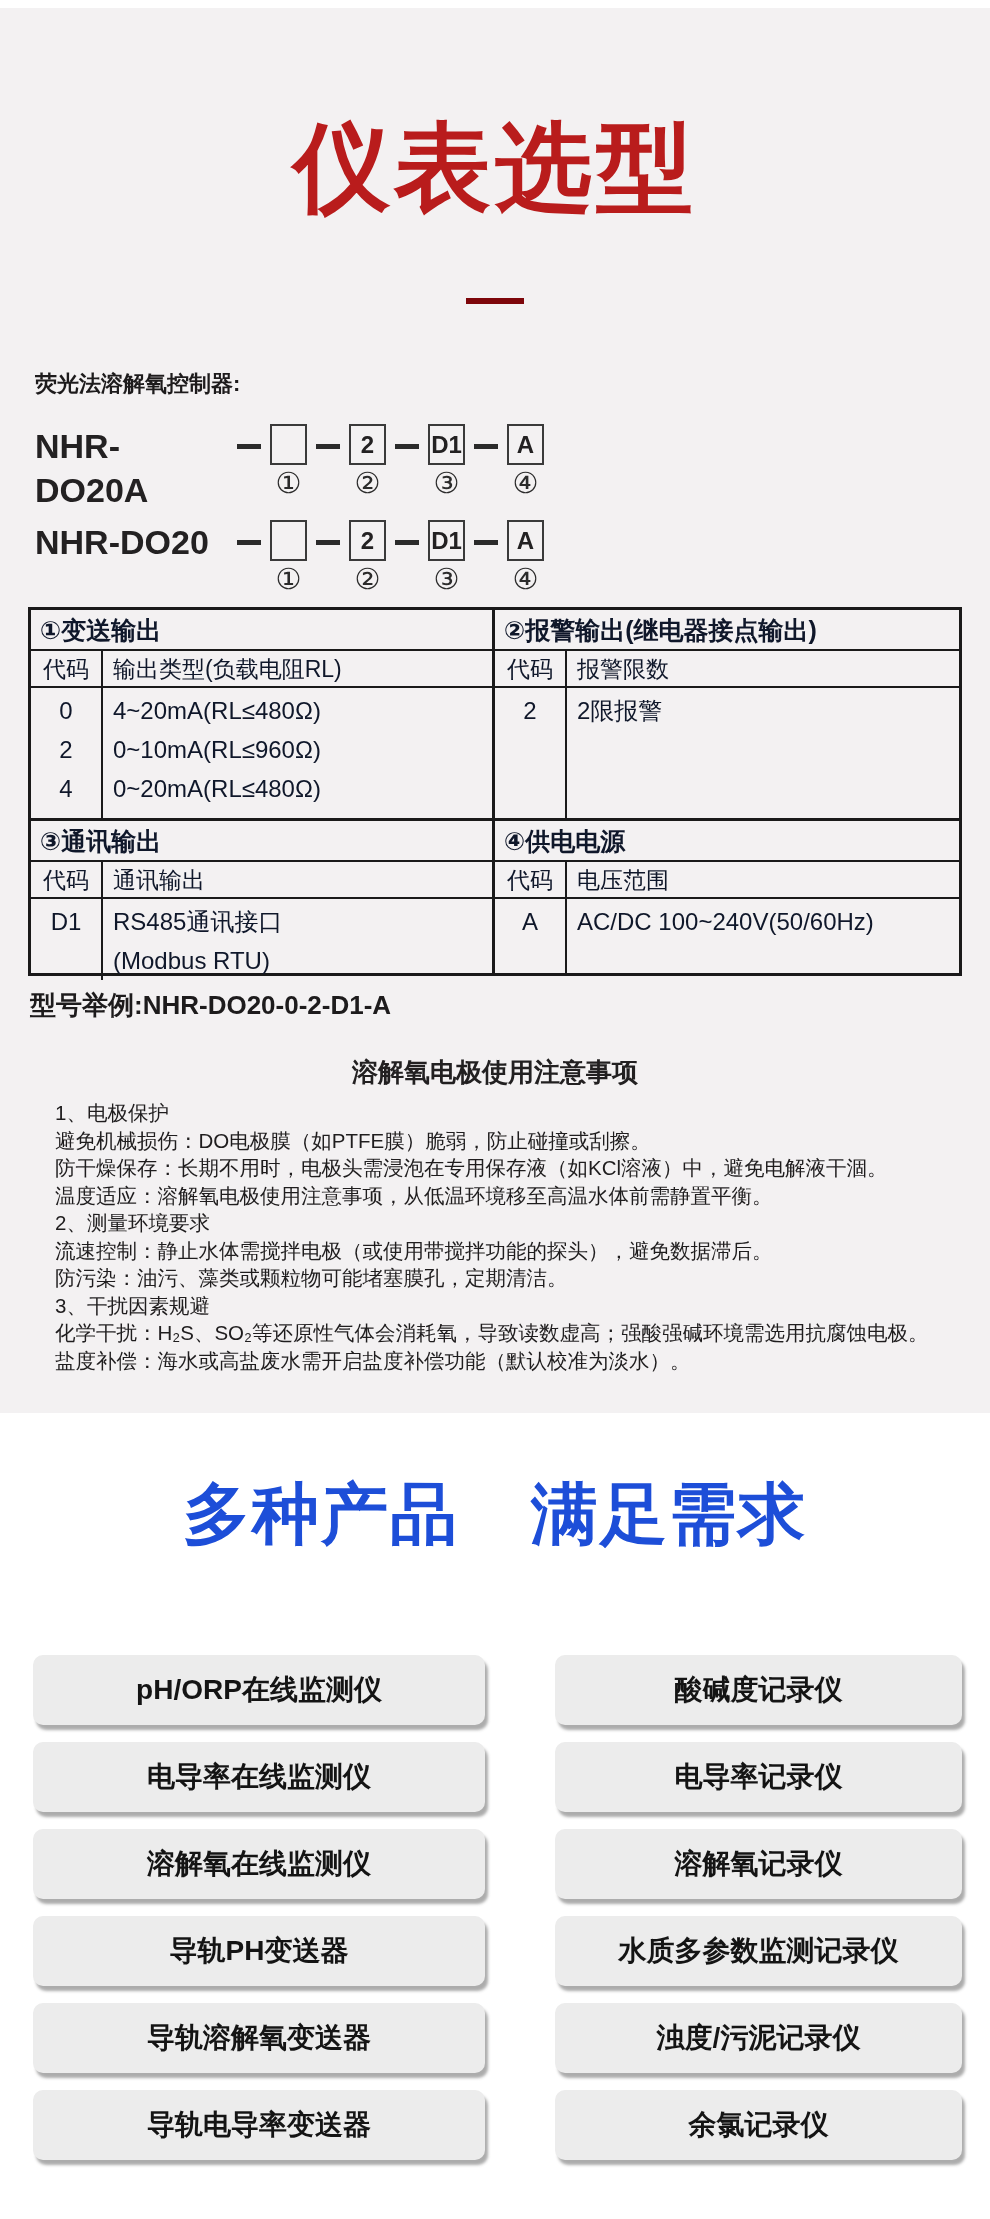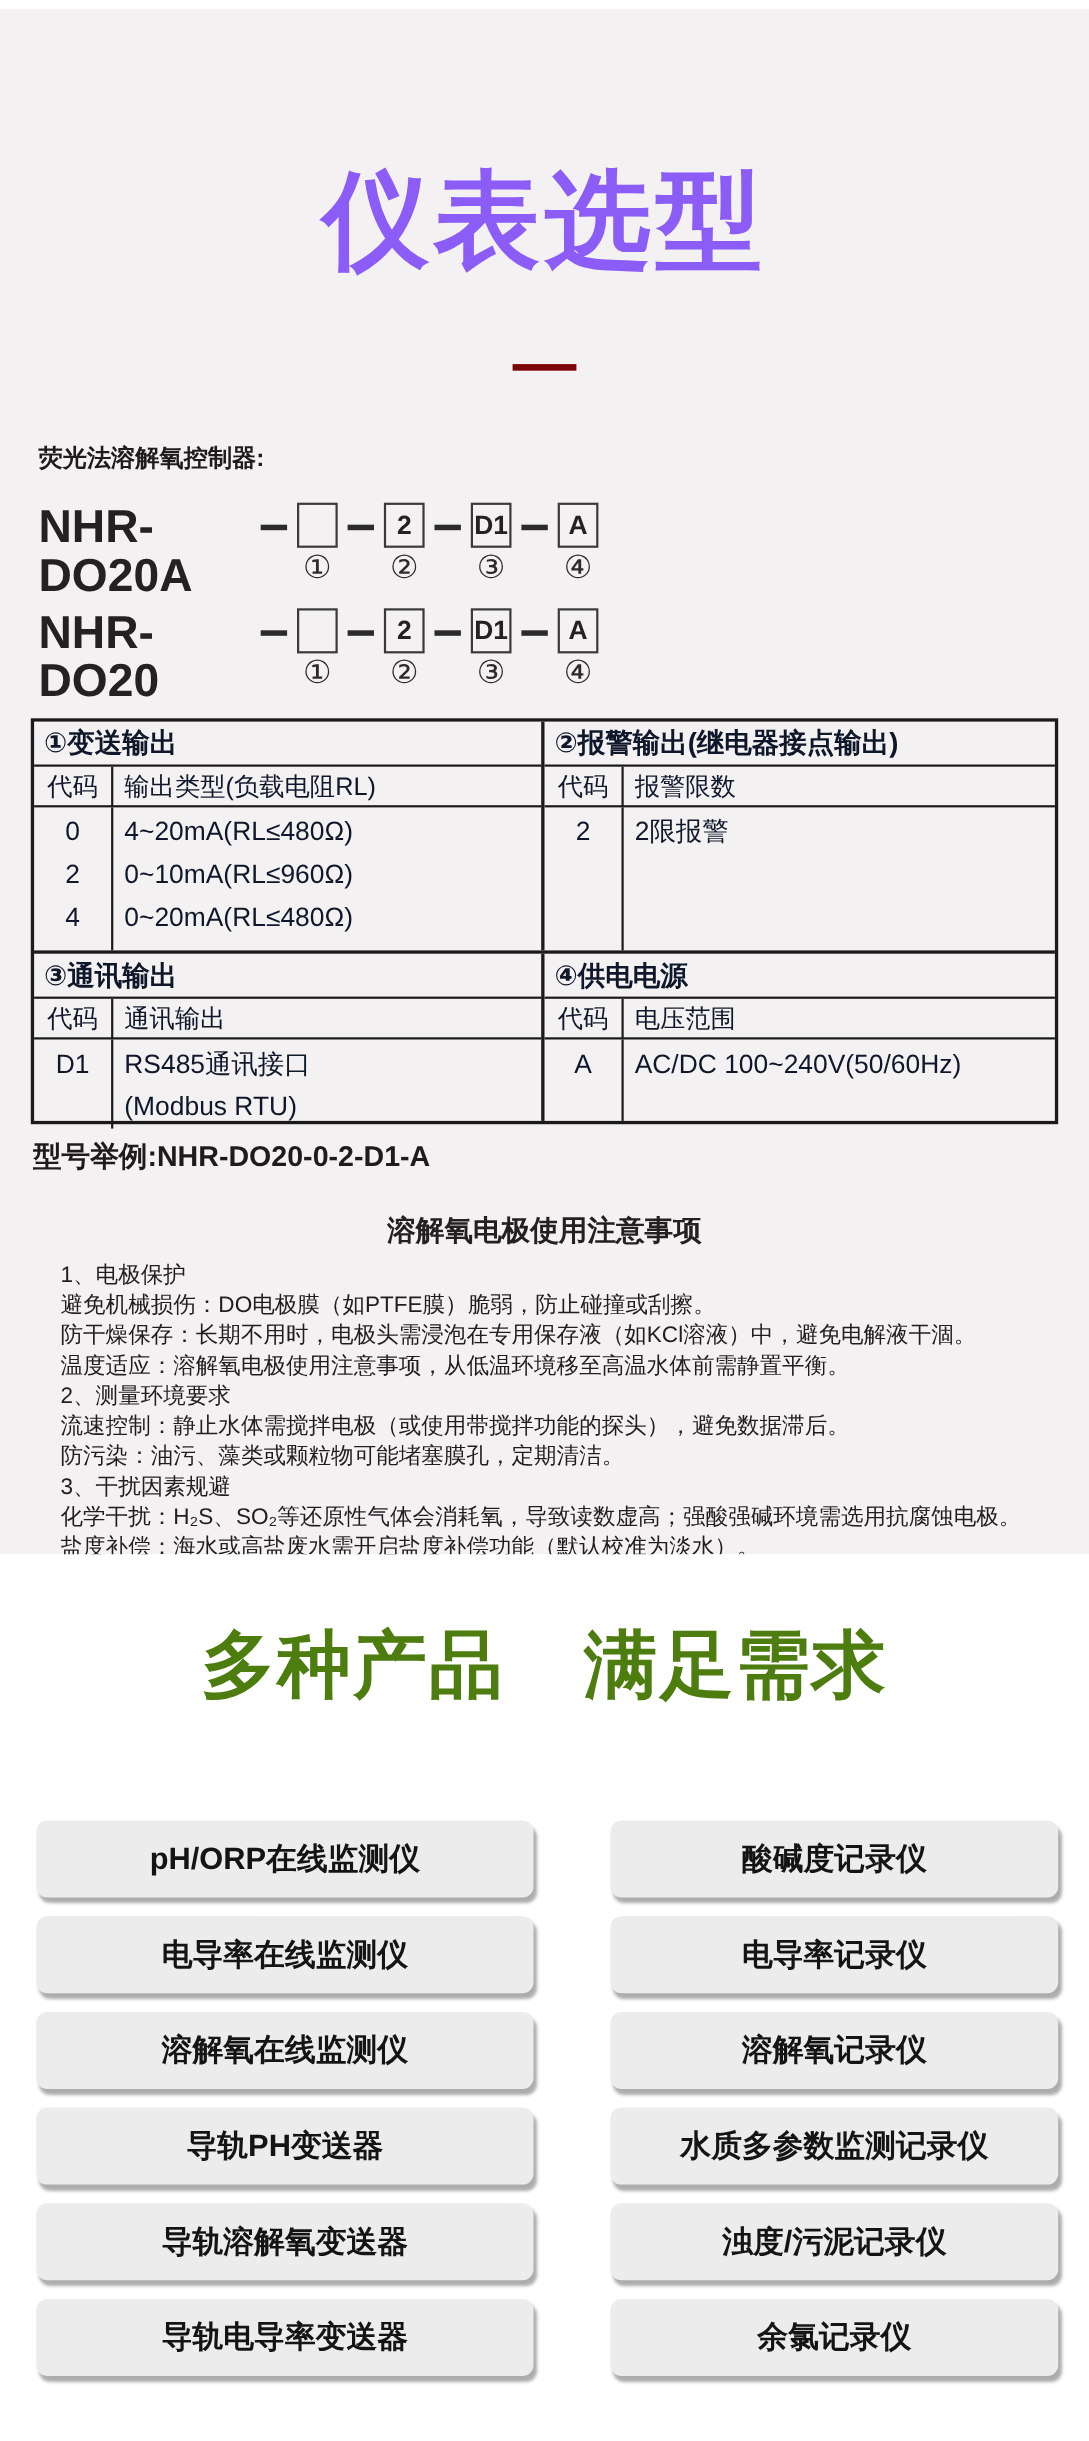--- a/index.html
+++ b/index.html
@@ -1,30 +1,30 @@
 <!DOCTYPE html>
 <html><head>
 <meta charset="utf-8">
 <style>
   * { box-sizing: border-box; }
   body { margin: 0; background: #ffffff; font-family: "Liberation Sans", "DejaVu Sans", sans-serif; }
   .page { width: 990px; height: 2219px; background: #ffffff; overflow: hidden; position: relative; }
 
   
   .hero { width: 990px; height: 1405px; background: #f3f1f2; margin-top: 8px; overflow: hidden; }
-  .main-title { margin: 0; padding-top: 117px; text-align: center; font-size: 97px; line-height: 152px;
-                font-weight: bold; color: #8b5cf6; letter-spacing: 4px; }
+  .main-title { margin: 0; padding-top: 84px; text-align: center; font-size: 97px; line-height: 152px;
+                font-weight: bold; color: #b91c1c; letter-spacing: 4px; }
   .red-divider { width: 58px; height: 6px; background: #7d060a; margin: 54px auto 0 auto; }
   .subtitle { margin: 62px 0 0 35px; font-size: 22px; font-weight: bold; color: #1d1b1c; line-height: 36px; }
 
   
   .model-line { display: flex; align-items: flex-start; margin-left: 35px; }
   .model-line.first { margin-top: 22px; }
   .model-line.second { margin-top: 8px; }
-  .mlabel { width: 193px; font-size: 42px; font-weight: bold; color: #232122; line-height: 44px; }
+  .mlabel { width: 193px; font-size: 34px; font-weight: bold; color: #232122; line-height: 44px; }
   .mbar { width: 24px; height: 5px; background: #2b2b2b; margin: 20px 9px 0 9px; }
   .mslot { display: flex; flex-direction: column; align-items: center; }
   .mbox { width: 37px; height: 41px; border: 2px solid #3a3a3a; display: flex; align-items: center;
           justify-content: center; font-size: 24px; font-weight: bold; color: #232122; }
   .mnum { font-size: 29px; line-height: 31px; margin-top: 3px; color: #2b2b2b; }
 
   
   .spec-table { width: 934px; margin: 12px auto 0 auto; border: 3px solid #1a1a1a; color: #0f172a; }
   .tbl-block { display: grid; grid-template-columns: 1fr 1fr; }
   .tbl-block.bottom { border-top: 3px solid #1a1a1a; }
@@ -45,21 +45,21 @@
 
   .example-line { margin: 12px 0 0 30px; font-size: 26px; font-weight: bold; color: #1d1b1c; }
 
   
   .notes-heading { margin-top: 32px; text-align: center; font-size: 26px; font-weight: 600; color: #222021; }
   .notes-body { margin: 9px 40px 0 55px; font-size: 20.5px; line-height: 27.5px; color: #1f1d1e; }
 
   
   .products { width: 990px; background: #ffffff; }
   .products-heading { margin: 0; padding-top: 56px; display: flex; justify-content: center; gap: 72px;
-                      font-size: 67px; line-height: 90px; font-weight: bold; color: #4d7c0f; letter-spacing: 2px; }
+                      font-size: 67px; line-height: 90px; font-weight: bold; color: #1d4ed8; letter-spacing: 2px; }
   .btn-grid { margin: 96px 28px 0 33px; display: flex; flex-direction: column; gap: 17px; }
   .btn-row { display: flex; justify-content: space-between; }
   .pbtn { height: 70px; background: #ececec; border-radius: 10px;
           box-shadow: 3px 5px 3px rgba(70,70,70,0.45);
           display: flex; align-items: center; justify-content: center;
           font-size: 28px; font-weight: bold; color: #141414; cursor: pointer; }
   .pbtn.lcol { width: 452px; }
   .pbtn.rcol { width: 407px; }
 </style>
 </head>

